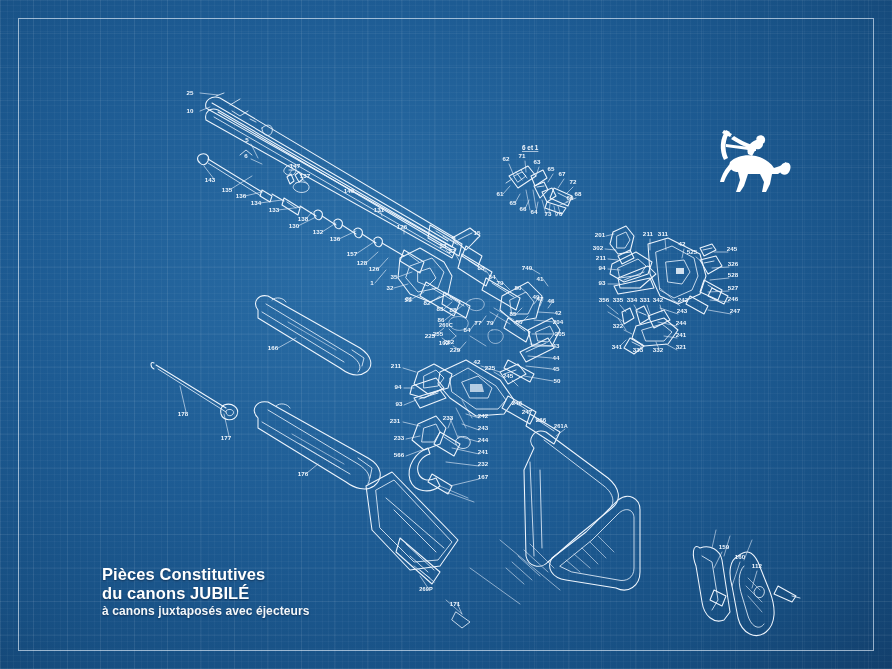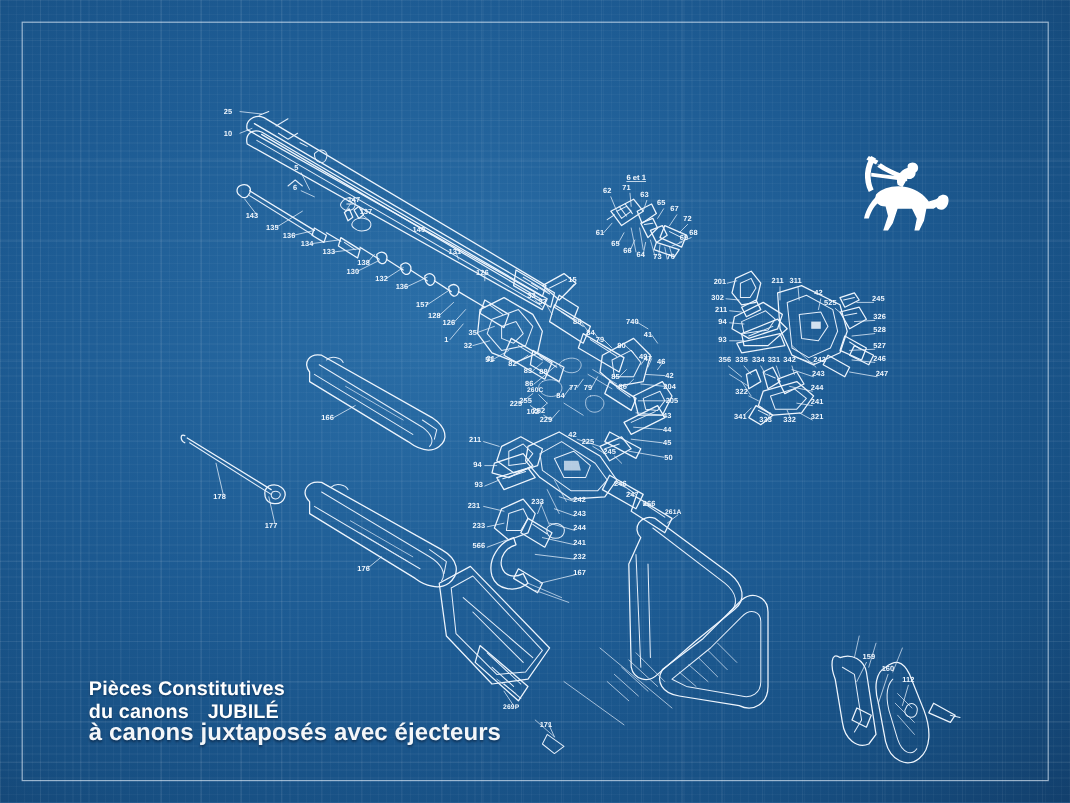--- a/index.html
+++ b/index.html
@@ -34,40 +34,40 @@
     font-size:6.2px;font-weight:700;letter-spacing:.1px;
     paint-order:stroke;
   }
   .num.sm{font-size:5.6px;}
   .sectitle{
     fill:#f4f9ff;font-family:"Liberation Sans", sans-serif;
     font-size:6.4px;font-weight:700;text-decoration:underline;
   }
   #logo{position:absolute;left:700px;top:118px;width:95px;height:80px;}
   #titleblock{
-    position:absolute;left:74px;top:565px;width:400px;
+    position:absolute;left:102px;top:565px;width:400px;
     color:#ffffff;
   }
   #titleblock .t1{
     font-size:16.5px;font-weight:700;line-height:18.5px;
     letter-spacing:.1px;text-shadow:0 1px 2px rgba(0,20,45,.55);
     white-space:nowrap;
   }
   #titleblock .t2{
     font-size:16.5px;font-weight:700;line-height:18.5px;
     letter-spacing:.1px;text-shadow:0 1px 2px rgba(0,20,45,.55);
     white-space:nowrap;
   }
   #titleblock .t3{
-    font-size:20px;font-weight:700;line-height:18px;
+    font-size:12px;font-weight:700;line-height:18px;
     letter-spacing:.1px;text-shadow:0 1px 2px rgba(0,20,45,.55);
     white-space:nowrap;
     opacity:.95;
   }
-  #titleblock .bold{font-weight:700;margin-left:11px;}
+  #titleblock .bold{font-weight:700;}
 </style>
 </head>
 <body>
 
 <div id="sheet"></div>
 <div id="frame"></div>
 
 <svg id="art" viewBox="0 0 892 669">
 
   <g>

